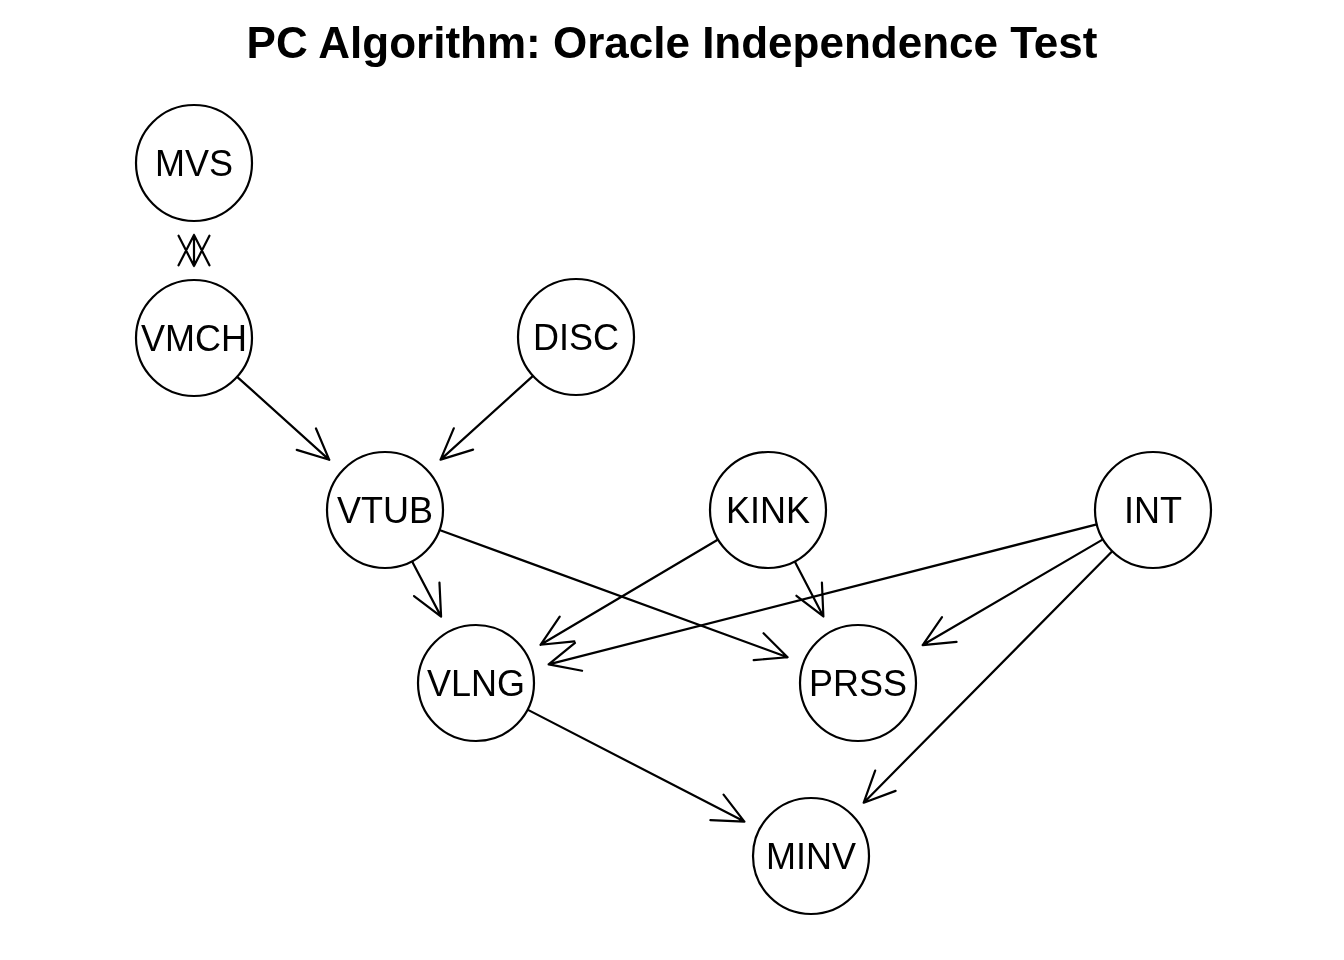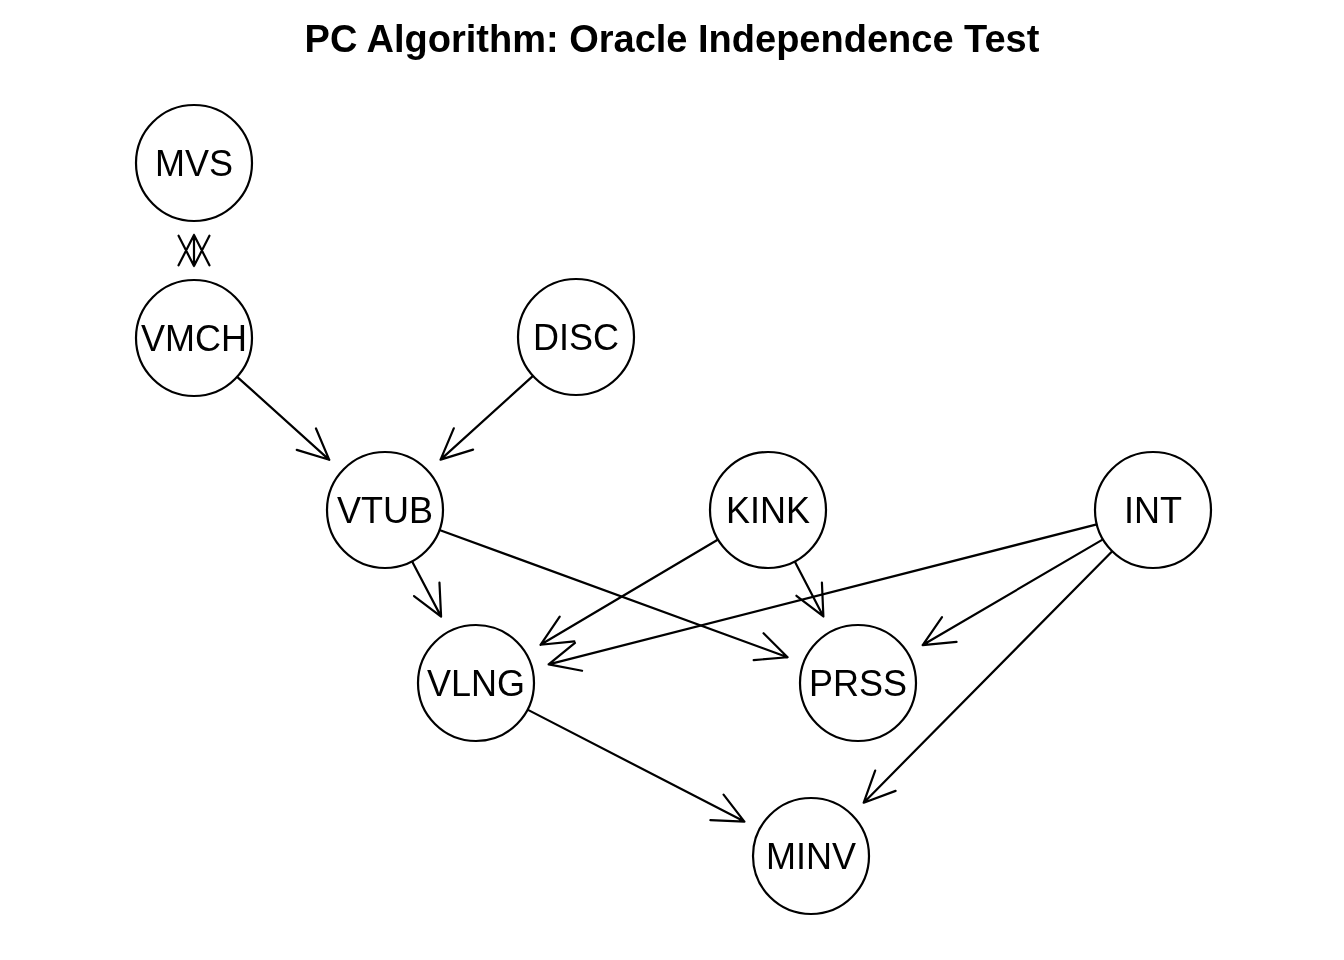--- a/index.html
+++ b/index.html
@@ -14,21 +14,21 @@
     background: #ffffff;
     overflow: hidden;
     font-family: "Liberation Sans", sans-serif;
   }
   #plot-title {
     position: absolute;
     top: 18px;
     left: 0;
     right: 0;
     text-align: center;
-    font-size: 38px;
+    font-size: 44px;
     font-weight: bold;
     color: #000000;
     letter-spacing: 0px;
   }
   #graph-canvas {
     position: absolute;
     top: 0;
     left: 0;
   }
   #graph-canvas text {

